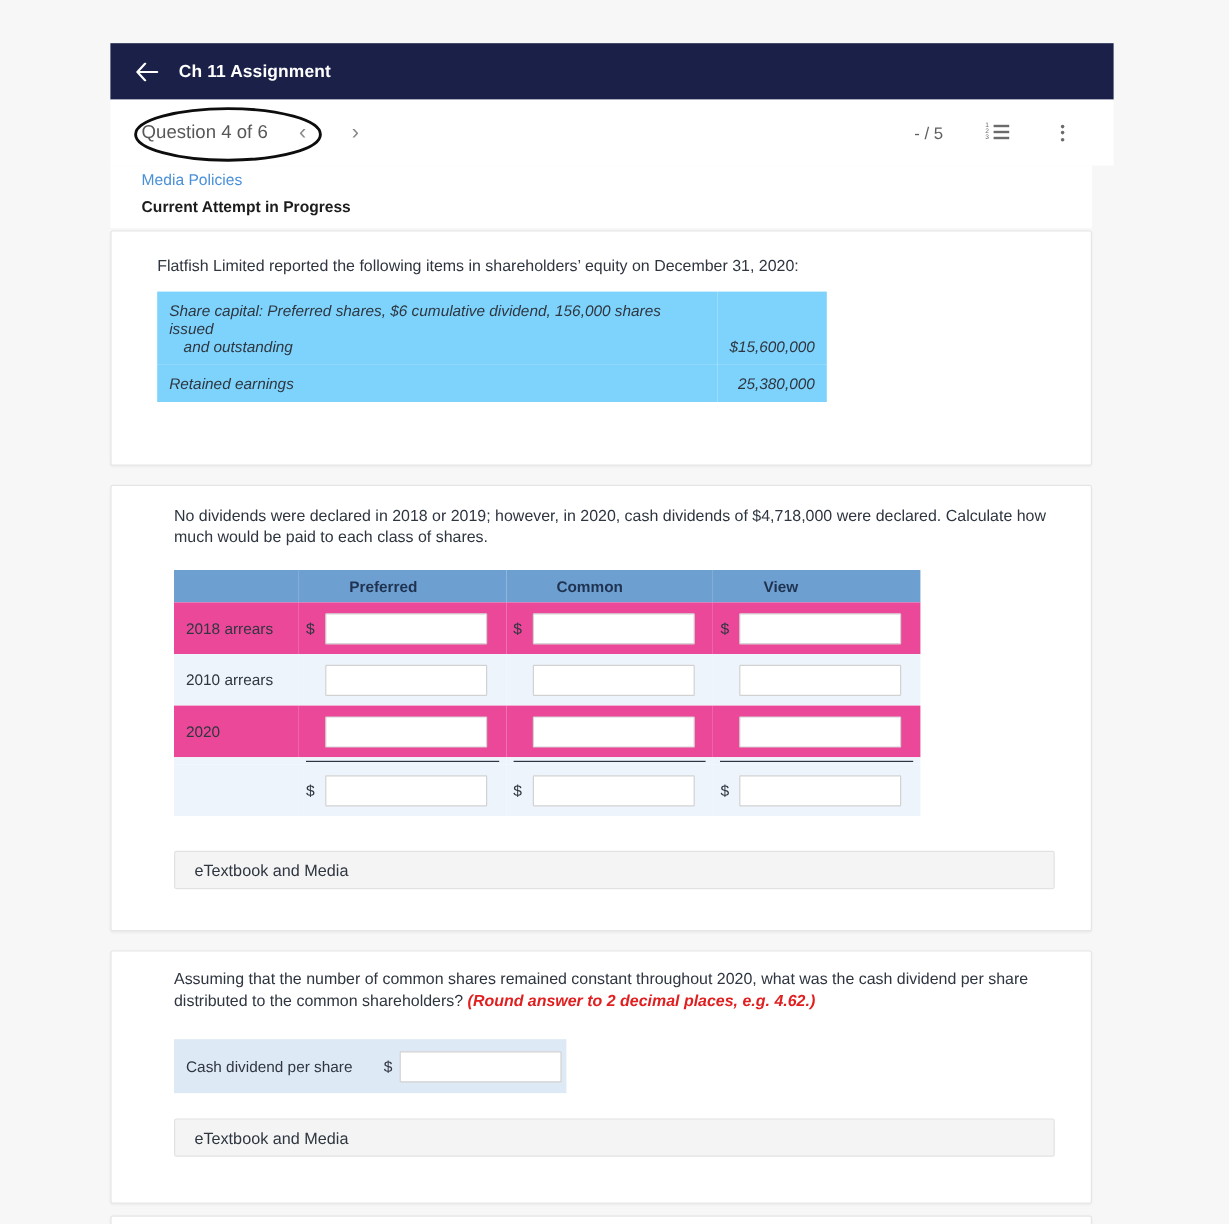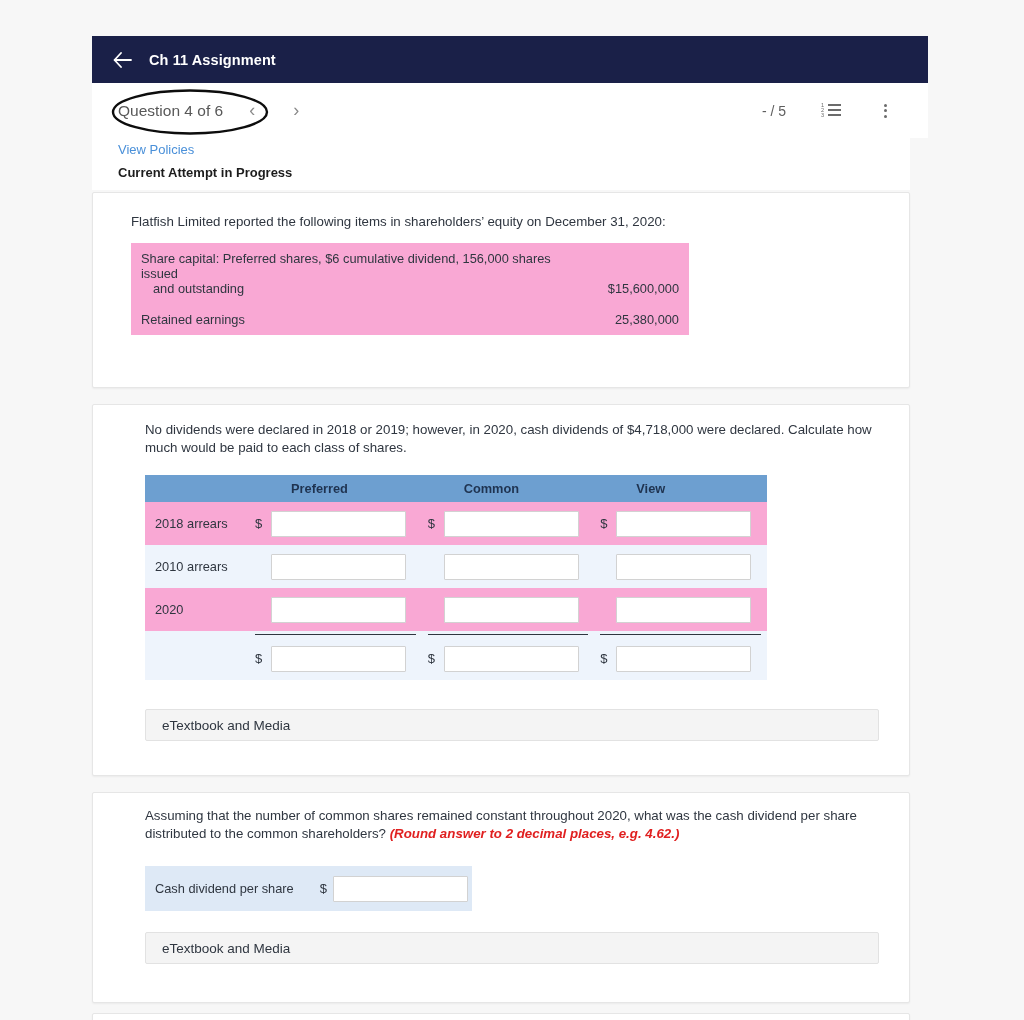--- a/index.html
+++ b/index.html
@@ -166,21 +166,21 @@
     position: absolute; left: 38px; top: 50px;
     width: 558px;
     border-collapse: collapse;
   }
   .equity-table td {
     font-size: 12.8px;
     color: #2f3640;
     padding: 8px 10px;
     vertical-align: top;
   }
-  .equity-table tr.alt-a td { background: #f9a8d4; }
+  .equity-table tr.alt-a td { background: #7dd3fc; font-style: italic; }
   .equity-table tr.alt-b td { background: #eef4fc; }
   .equity-table td.amt {
     text-align: right;
     white-space: nowrap;
     vertical-align: bottom;
   }
   .indent2 { display: block; padding-left: 12px; }
 
   
   .div-intro {
@@ -204,21 +204,21 @@
     padding-left: 42px;
   }
   .ans-table th.lbl { padding-left: 10px; width: 104px; }
   .ans-table td {
     height: 43px;
     font-size: 12.8px;
     color: #2f3640;
     padding: 0 6px;
     vertical-align: middle;
   }
-  .ans-table tr.alt-a td { background: #f9a8d4; }
+  .ans-table tr.alt-a td { background: #ec4899; }
   .ans-table tr.alt-b td { background: #eef4fc; }
   .ans-table td.lbl { padding-left: 10px; }
   .cellwrap { display: flex; align-items: center; }
   .dollar {
     width: 16px;
     font-size: 13px;
     color: #2f3640;
     flex: 0 0 auto;
   }
   .dollar.empty { visibility: hidden; }
@@ -340,21 +340,21 @@
         </span>
       </div>
     </div>
   </div>
 
   <svg class="ellipse-annot" viewBox="0 0 160 48">
     <ellipse cx="80" cy="24" rx="77" ry="21.5" fill="none" stroke="#0d0d0d" stroke-width="2.4"></ellipse>
   </svg>
 
   <div class="card c0">
-    <div class="view-policies">View Policies</div>
+    <div class="view-policies">Media Policies</div>
     <div class="attempt-heading">Current Attempt in Progress</div>
   </div>
 
   <div class="card c1">
     <div class="qtext equity-intro">Flatfish Limited reported the following items in shareholders’ equity on December 31, 2020:</div>
 
     <table class="equity-table">
       <tbody>
         <tr class="alt-a">
           <td>

